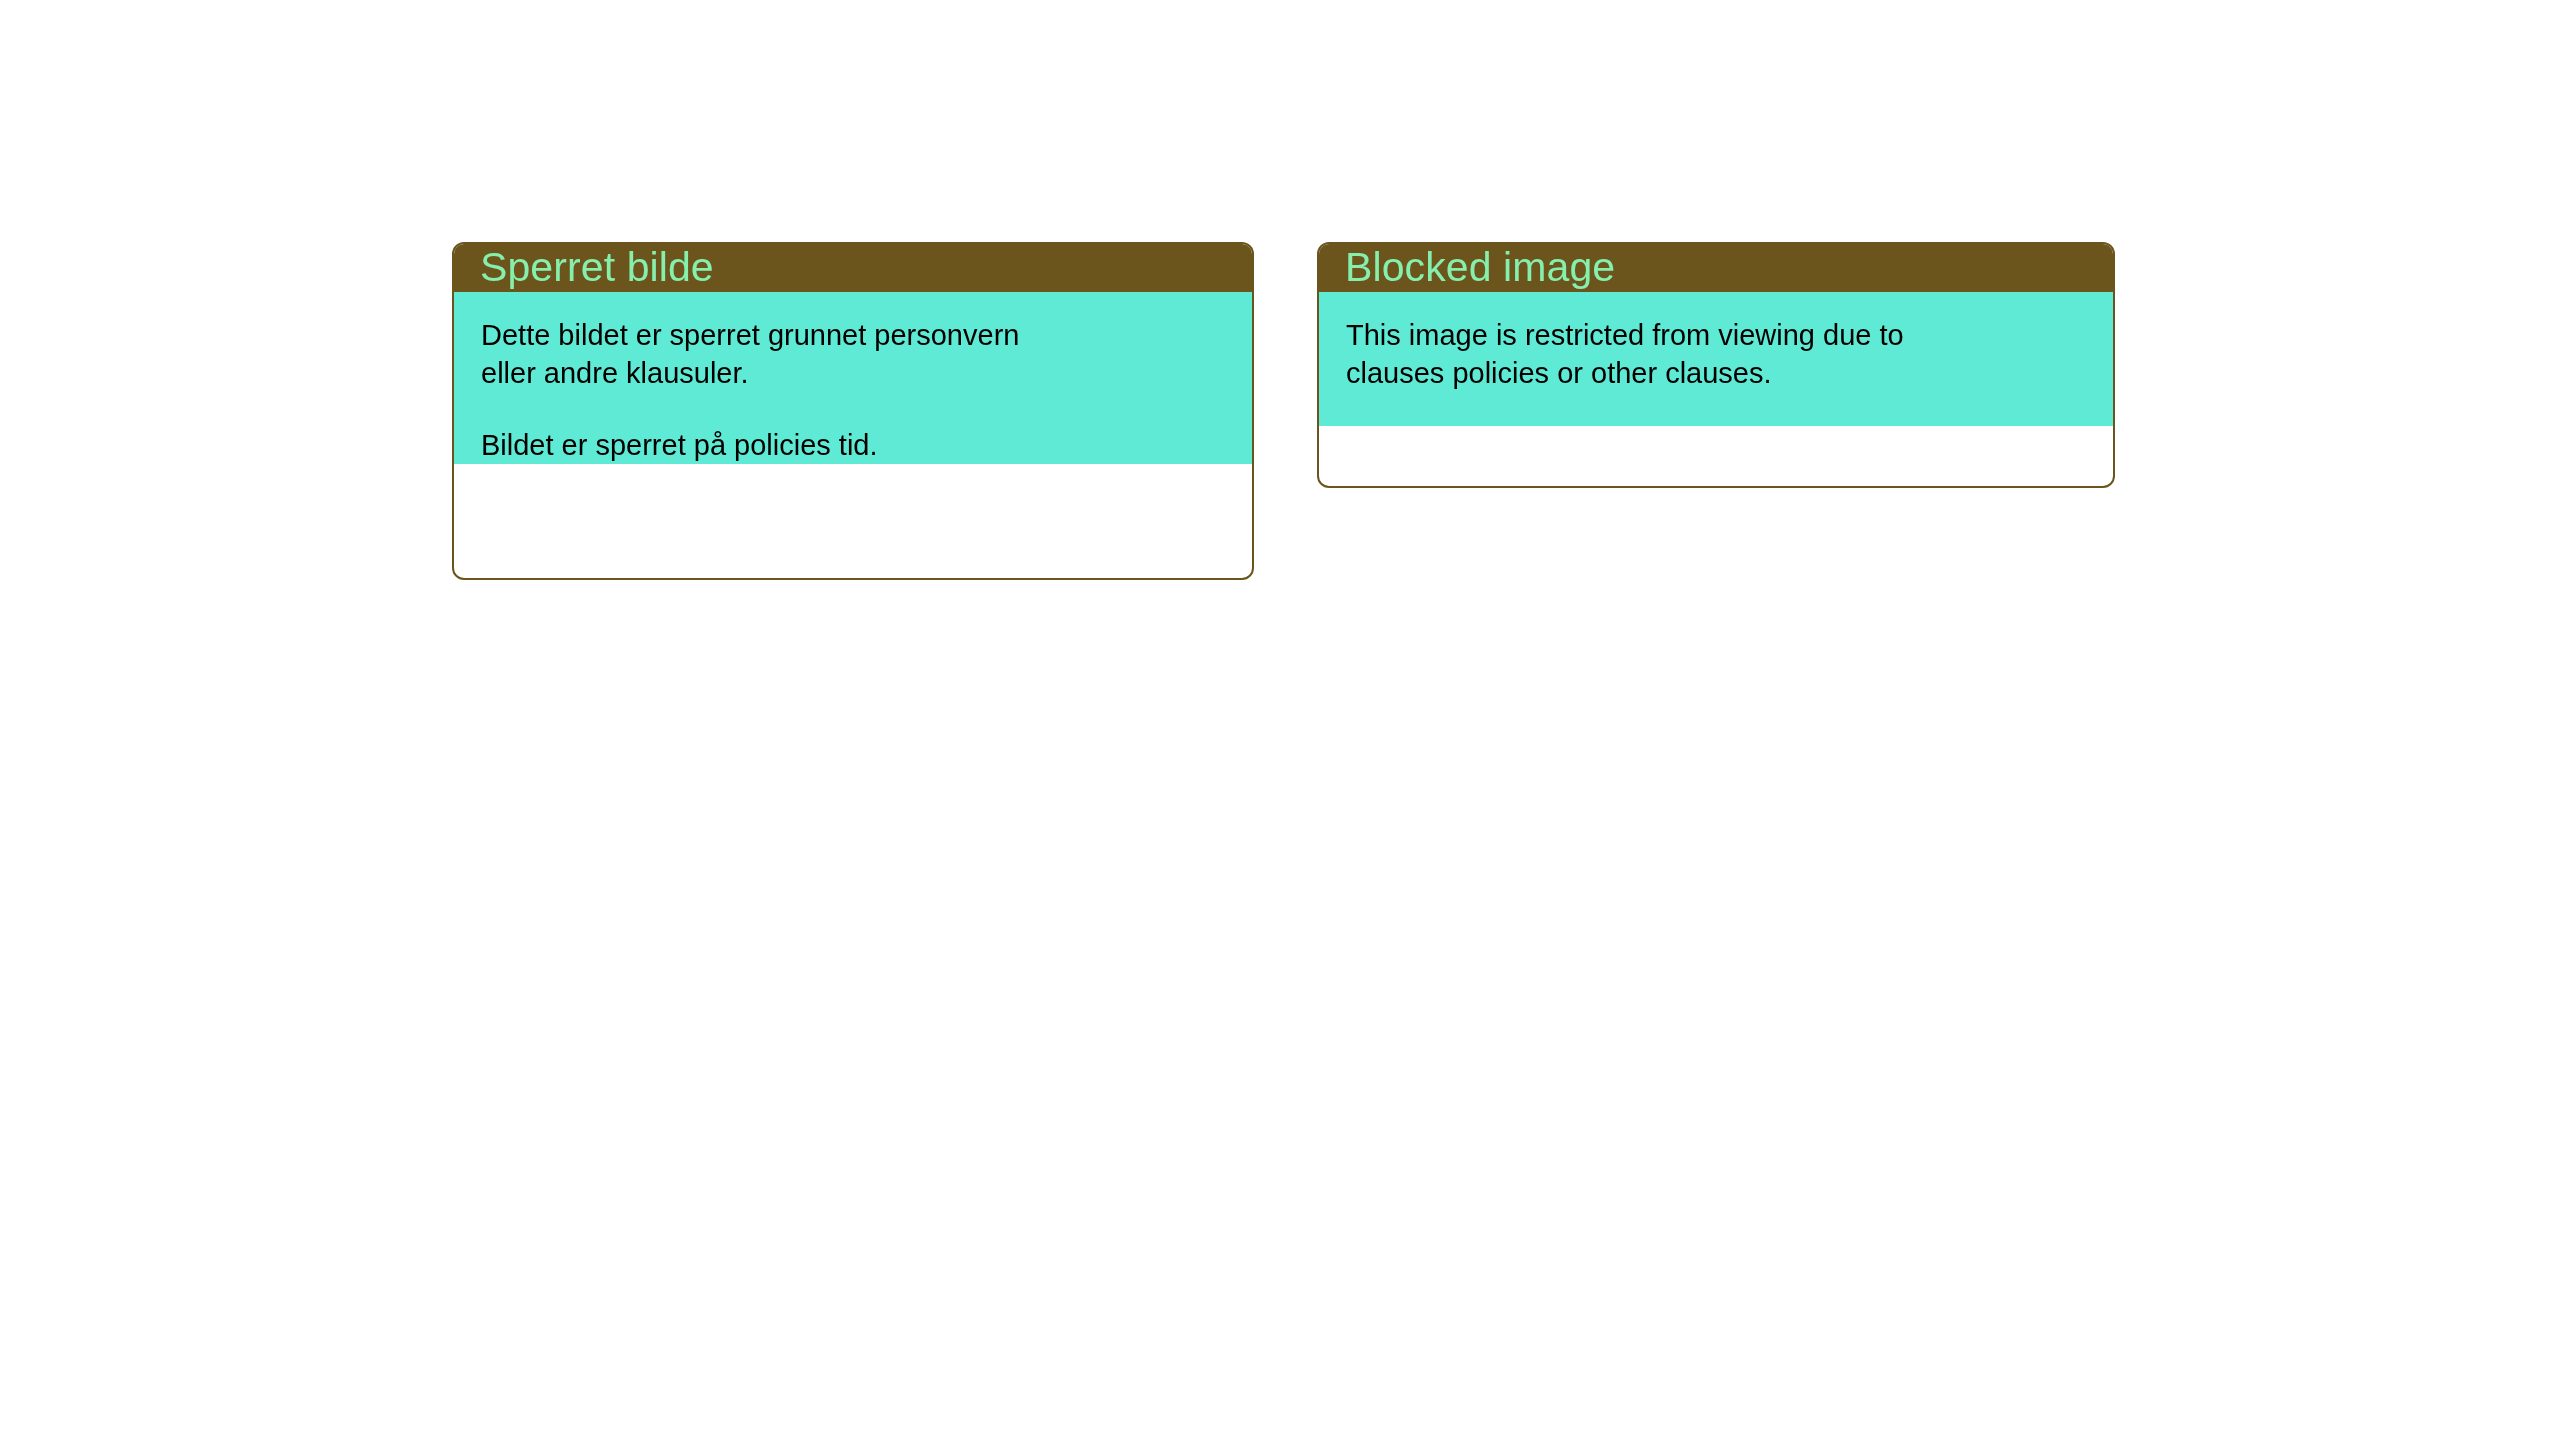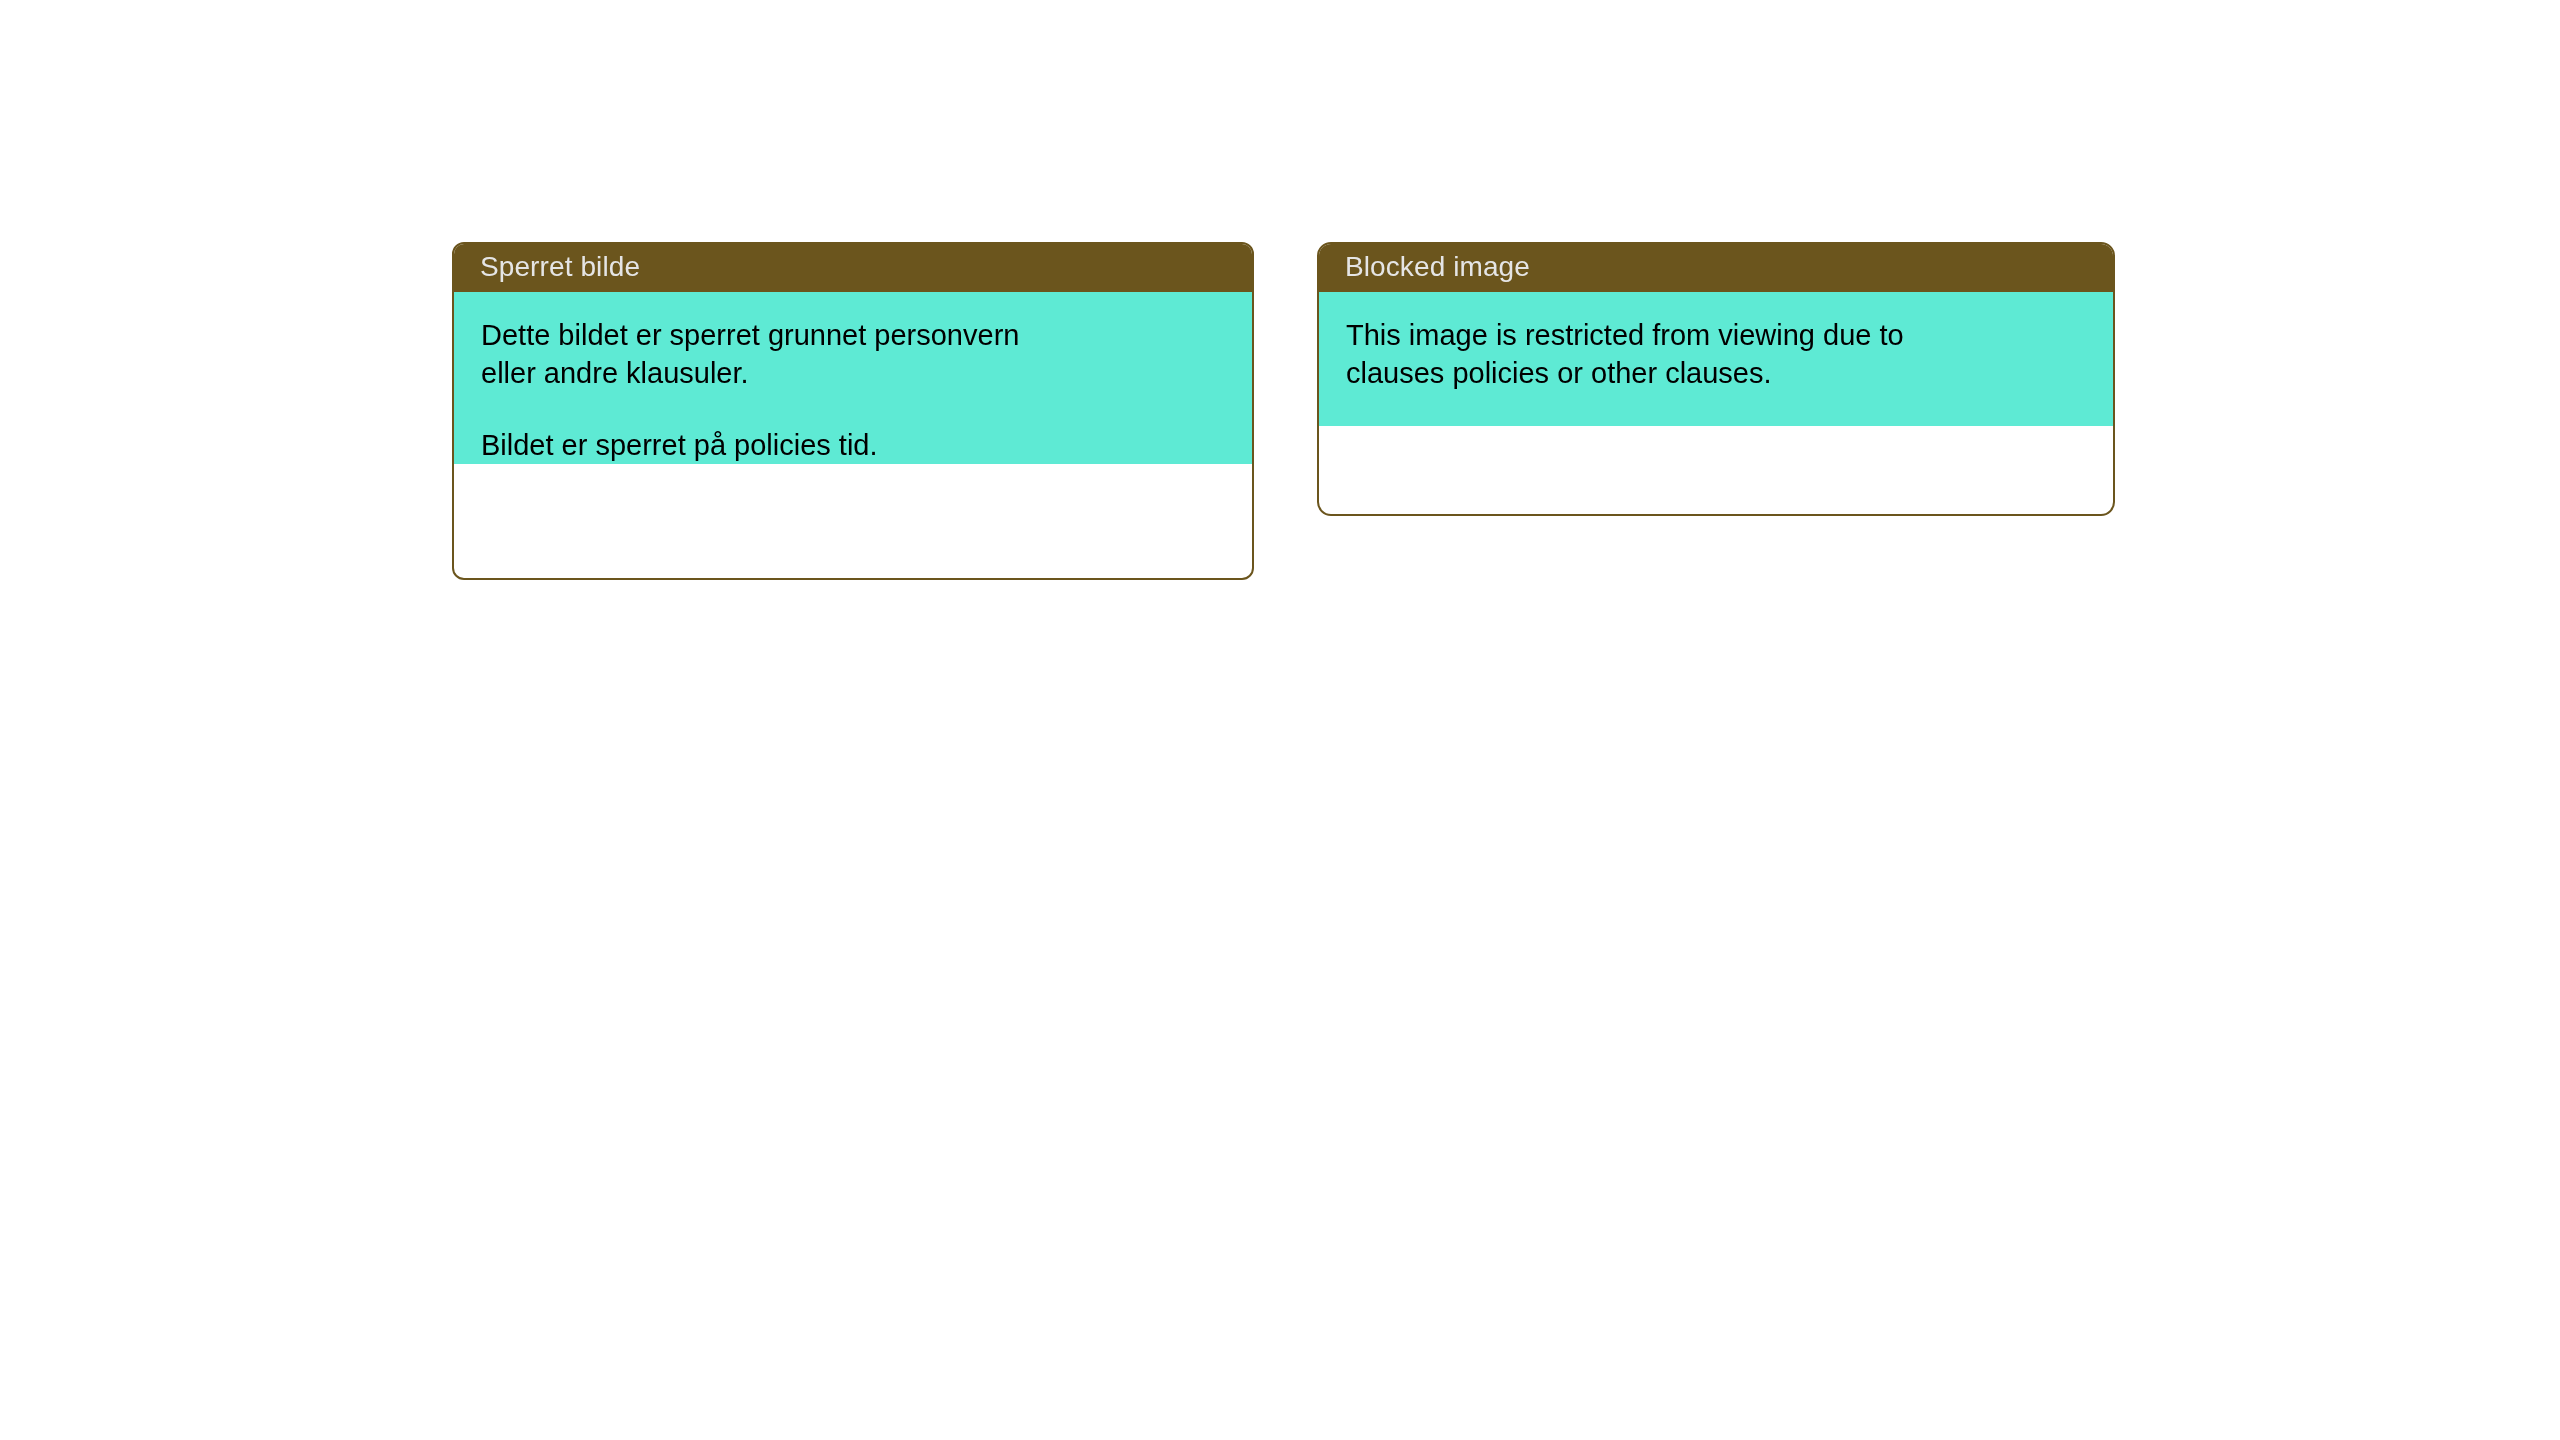--- a/index.html
+++ b/index.html
@@ -39,39 +39,38 @@
     top: 242px;
     width: 802px;
     height: 338px;
   }
 
   
   #card-en {
     left: 1317px;
     top: 242px;
     width: 798px;
-    height: 274px;
-    border-radius: 14px;
+    height: 246px;
   }
 
   .card-header {
     box-sizing: border-box;
     background: #6B551D;
     height: 50px;
     margin: -2px -2px 0 -2px;
     border-top-left-radius: 10px;
     border-top-right-radius: 10px;
     display: flex;
     align-items: center;
     padding: 0 0 0 28px;
   }
 
   .card-title {
-    color: #e5e5e5;
-    font-size: 28px;
+    color: #86efac;
+    font-size: 41px;
     font-weight: normal;
     line-height: 1;
     letter-spacing: 0.1px;
     white-space: nowrap;
   }
 
   .card-body {
     box-sizing: border-box;
     padding: 24px 26px 0 27px;
     background: #5eead4;

